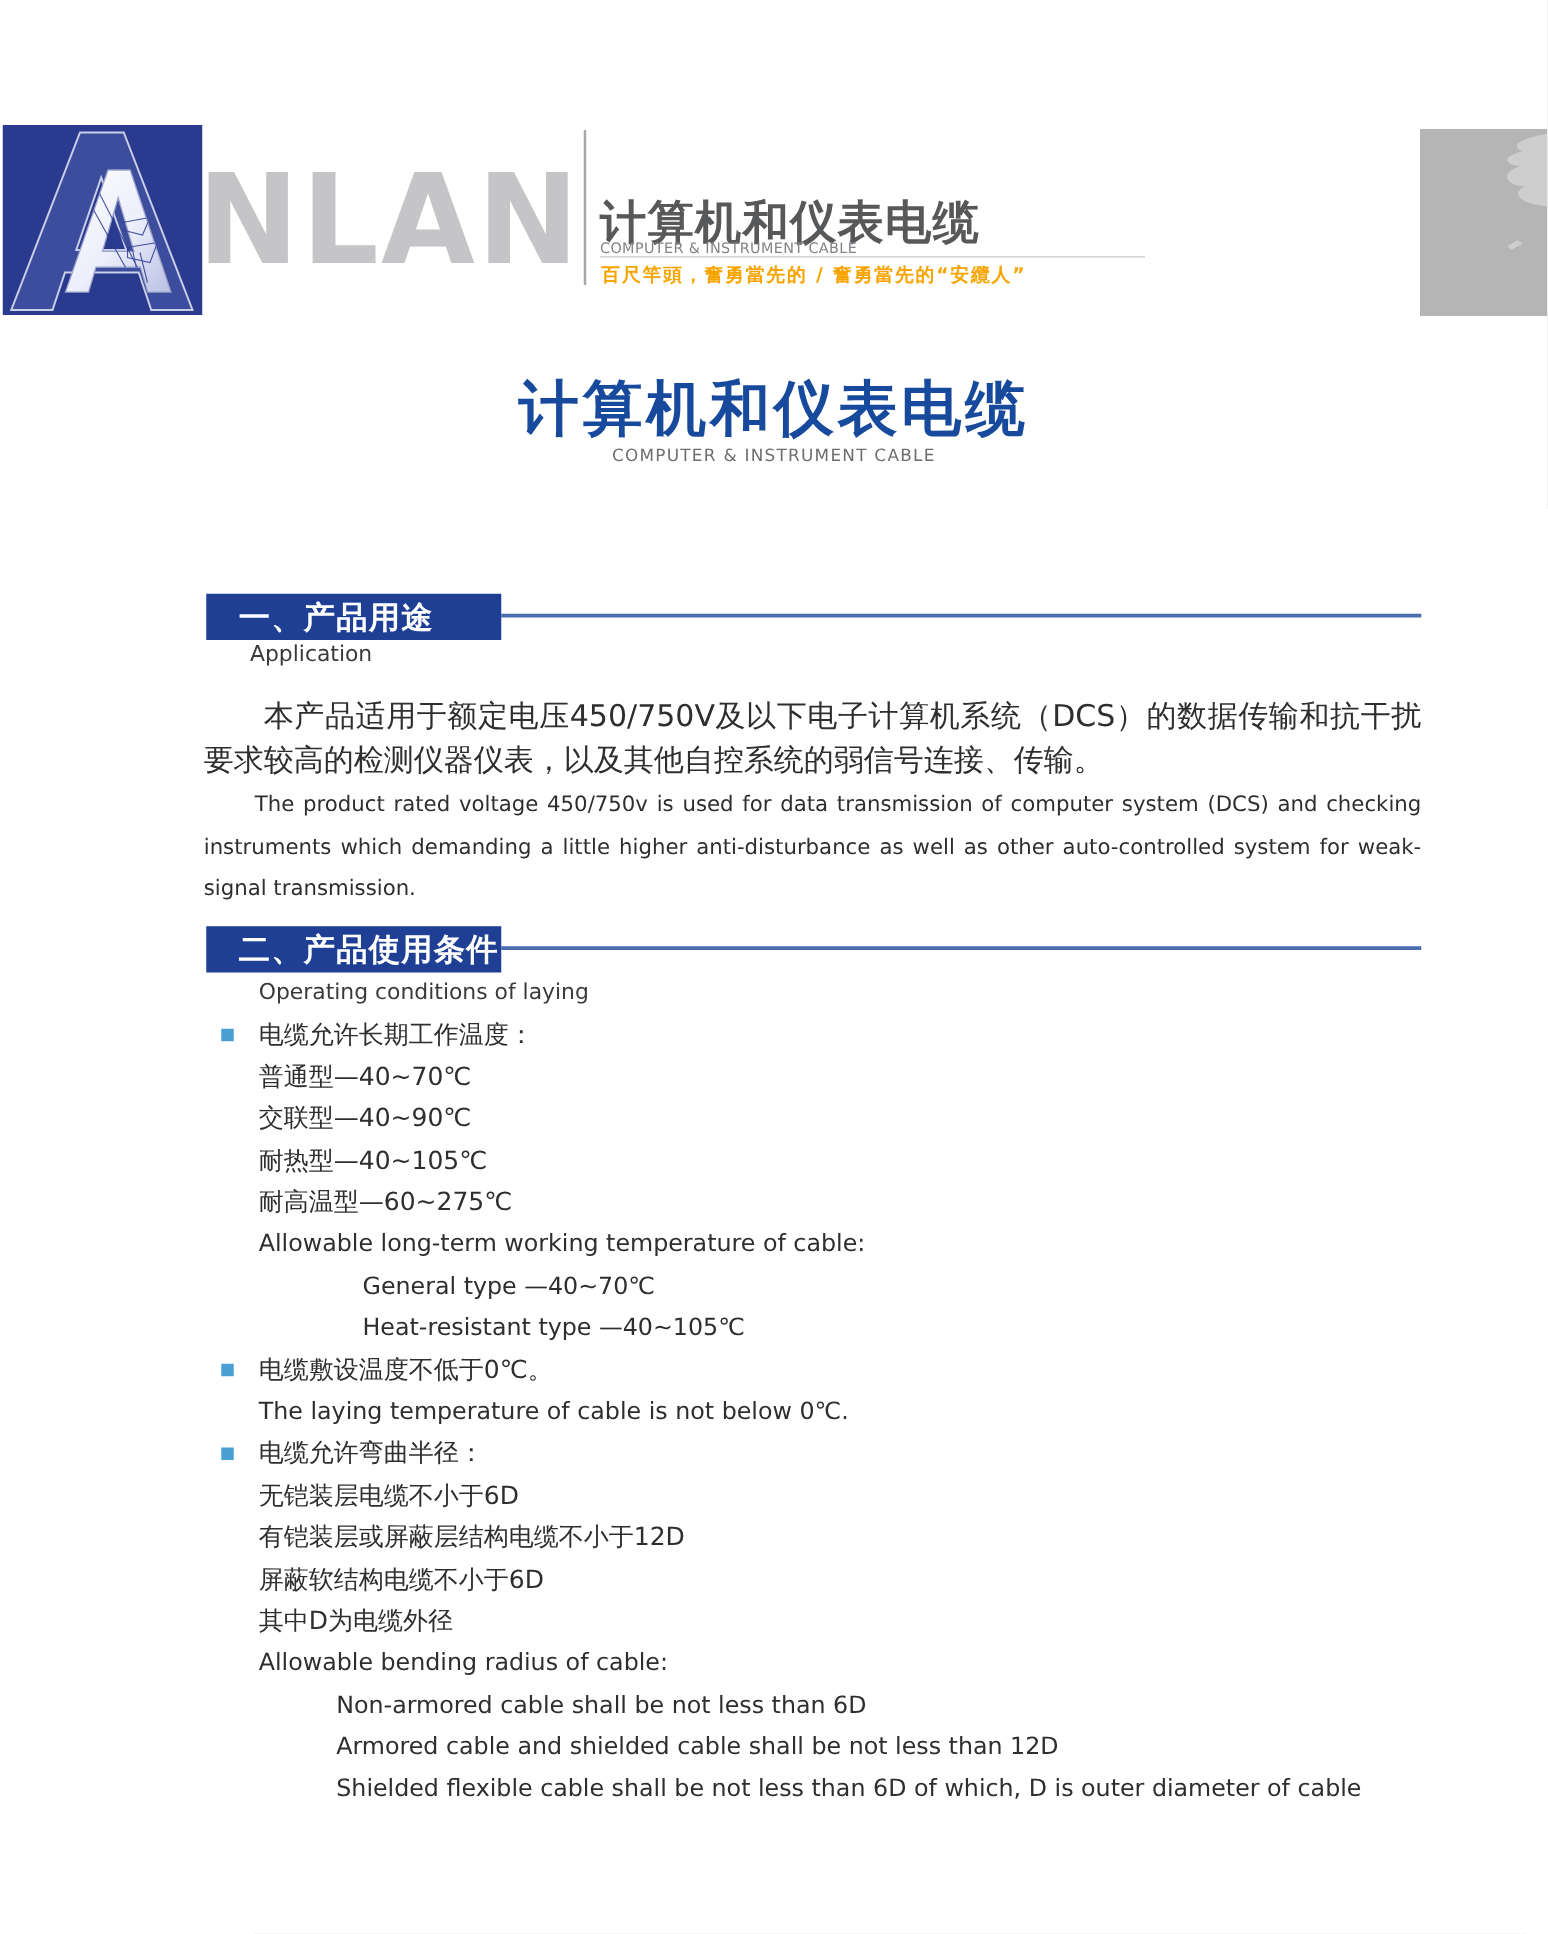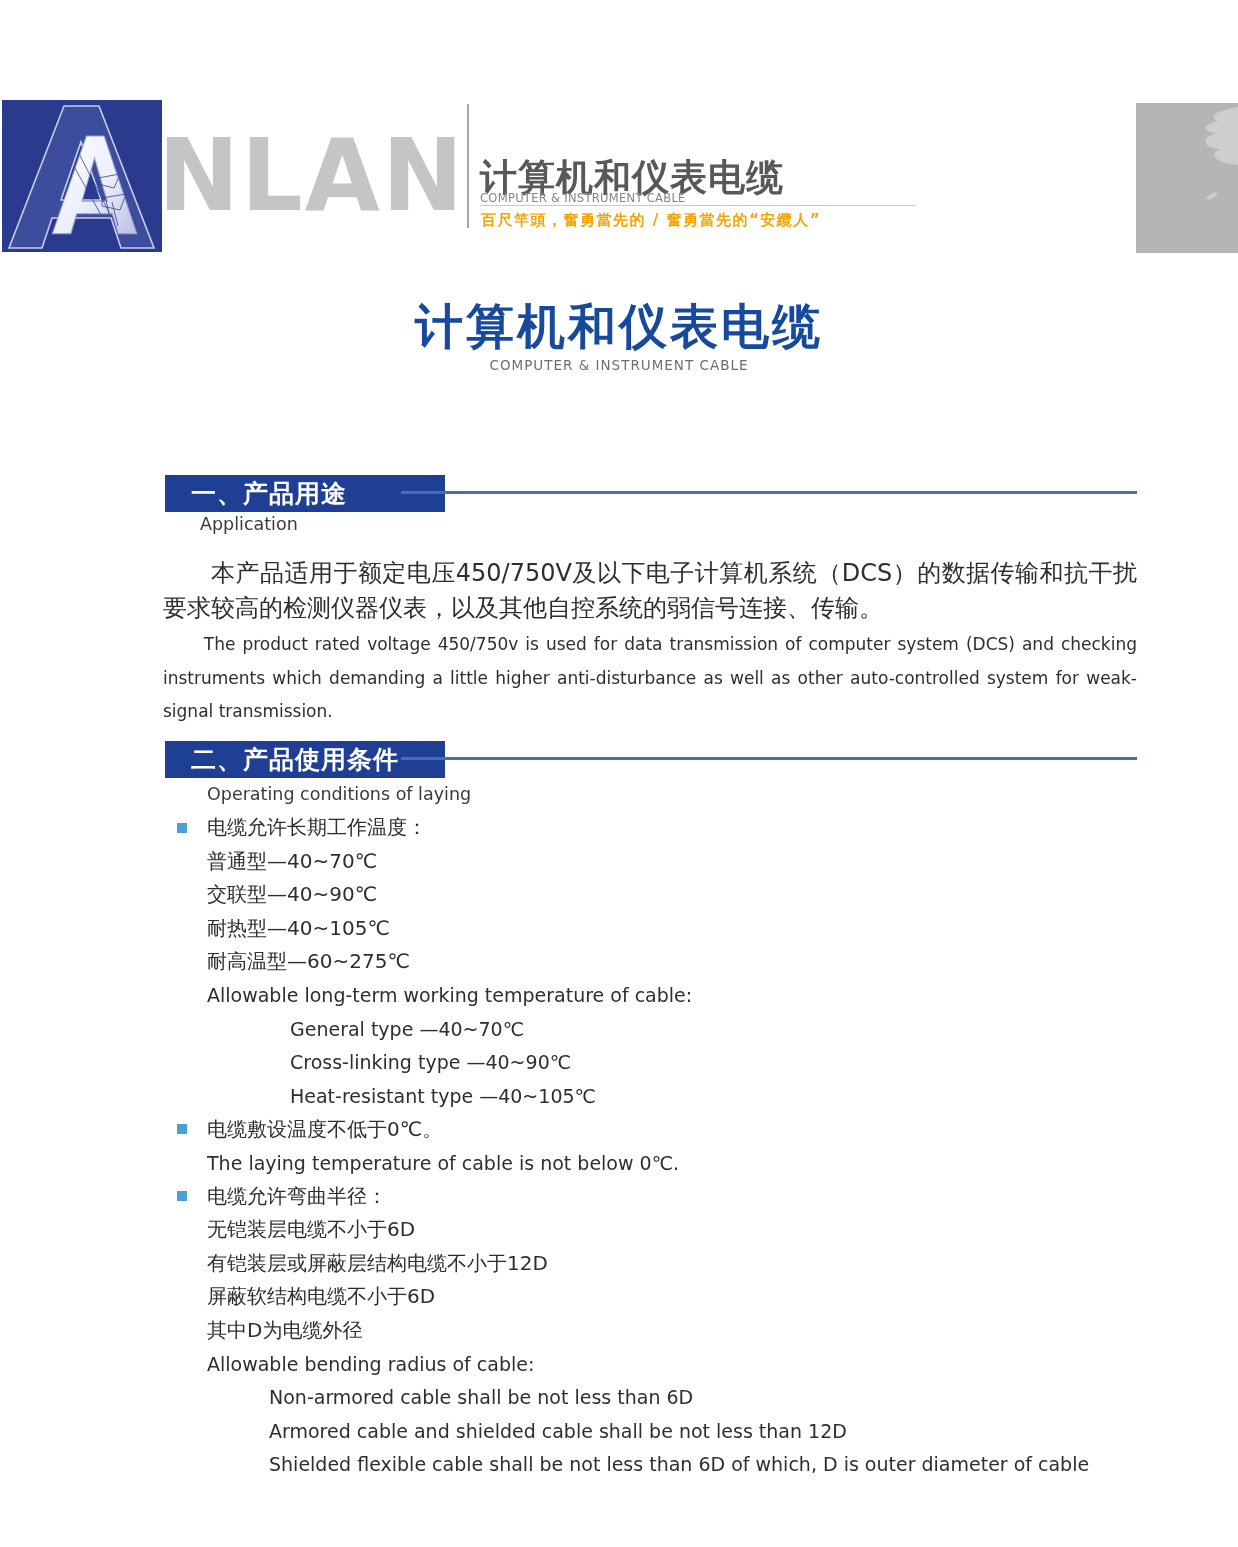--- a/index.html
+++ b/index.html
@@ -32,21 +32,21 @@
   .main-title {
     position:absolute; left:0; right:0; top:295px; text-align:center;
     font-size:48px; font-weight:800; color:#17499d; letter-spacing:3px;
   }
   .main-sub { position:absolute; left:0; right:0; top:357px; text-align:center; font-size:13.5px; color:#6d6e70; letter-spacing:1px; }
   
   .banner { position:absolute; left:165px; width:972px; height:37px; }
   .banner.b1 { top:475px; }
   .banner.b2 { top:741px; }
   .sec-box {
-    position:absolute; left:0; top:0; width:280px; height:37px; box-sizing:border-box;
+    position:absolute; left:0; top:0; width:236px; height:37px; box-sizing:border-box;
     background:#1e3f94; color:#ffffff; font-size:25px; font-weight:bold;
     line-height:37px; padding-left:26px; letter-spacing:1px; white-space:nowrap;
   }
   .sec-rule { position:absolute; left:236px; top:16px; width:736px; height:3px; background:#4a6dad; }
   
   .application { position:absolute; left:200px; top:514px; font-size:17.5px; color:#3a3a3a; }
   .para-cn {
     position:absolute; left:163px; top:556px; width:974px;
     font-size:24px; line-height:35px; text-align:justify; text-indent:2em; color:#2e2e2e;
   }
@@ -151,23 +151,20 @@
     <div class="row">
         <span>耐高温型—60~275℃</span>
       </div>
     <div class="row en">
         <span>Allowable long-term working temperature of cable:</span>
       </div>
     <div class="row en ind-en">
         <span>General type —40~70℃</span>
       </div>
     <div class="row en ind-en">
-        <span>Cross-linking type —40~90℃</span>
-      </div>
-    <div class="row en ind-en">
         <span>Heat-resistant type —40~105℃</span>
       </div>
 
     <div class="row">
       <span class="bullet-sq"></span>
       <span>电缆敷设温度不低于0℃。</span>
     </div>
     <div class="row en">
         <span>The laying temperature of cable is not below 0℃.</span>
       </div>

